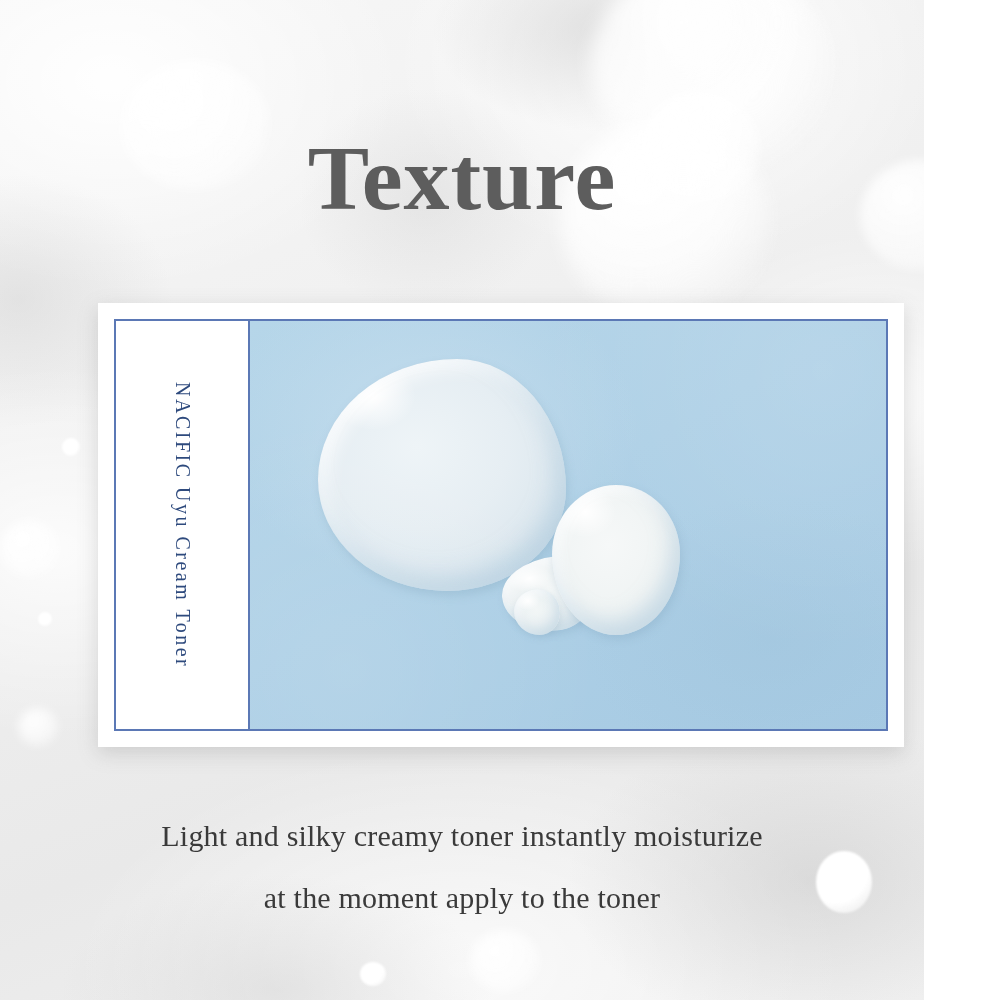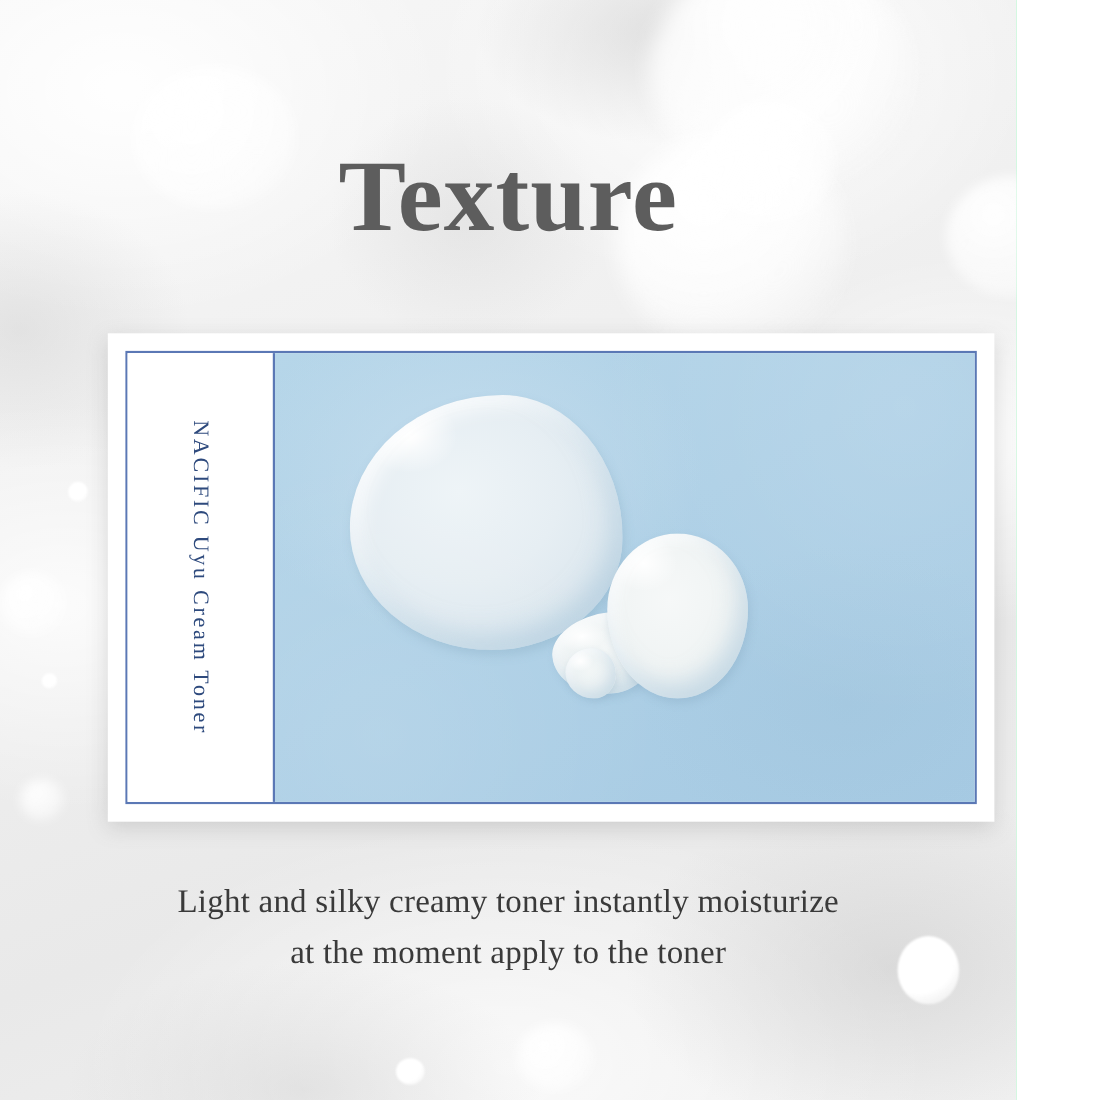--- a/index.html
+++ b/index.html
@@ -6,21 +6,21 @@
   html, body {
     margin: 0;
     padding: 0;
     background: #ffffff;
   }
   #stage {
     position: relative;
     width: 924px;
     height: 1000px;
     overflow: hidden;
-    background: #86efac;
+    background: #e5e5e5;
     font-family: "Liberation Serif", "DejaVu Serif", serif;
   }
 
   
   .bg-base {
     position: absolute;
     inset: 0;
     background:
       radial-gradient(ellipse 420px 300px at 12% 8%,  rgba(255,255,255,0.95) 0%, rgba(255,255,255,0.0) 70%),
       radial-gradient(ellipse 380px 280px at 72% 6%,  rgba(255,255,255,0.92) 0%, rgba(255,255,255,0.0) 72%),
@@ -205,21 +205,21 @@
     position: absolute;
     left: 0;
     right: 0;
     top: 797px;
     text-align: center;
     color: #3a3a3a;
     font-size: 30px;
     line-height: 46px;
     letter-spacing: 0.2px;
   }
-  .caption .line { display: block; }
+  .caption .line { display: block; margin-top: 16px; }
 </style>
 </head>
 <body>
 
 <div id="stage">
 
   <div class="bg-base"></div>
   <div class="bg-shade"></div>
 
   <div class="bubble big" style="left:590px; top:-40px;  width:240px; height:210px;"></div>

